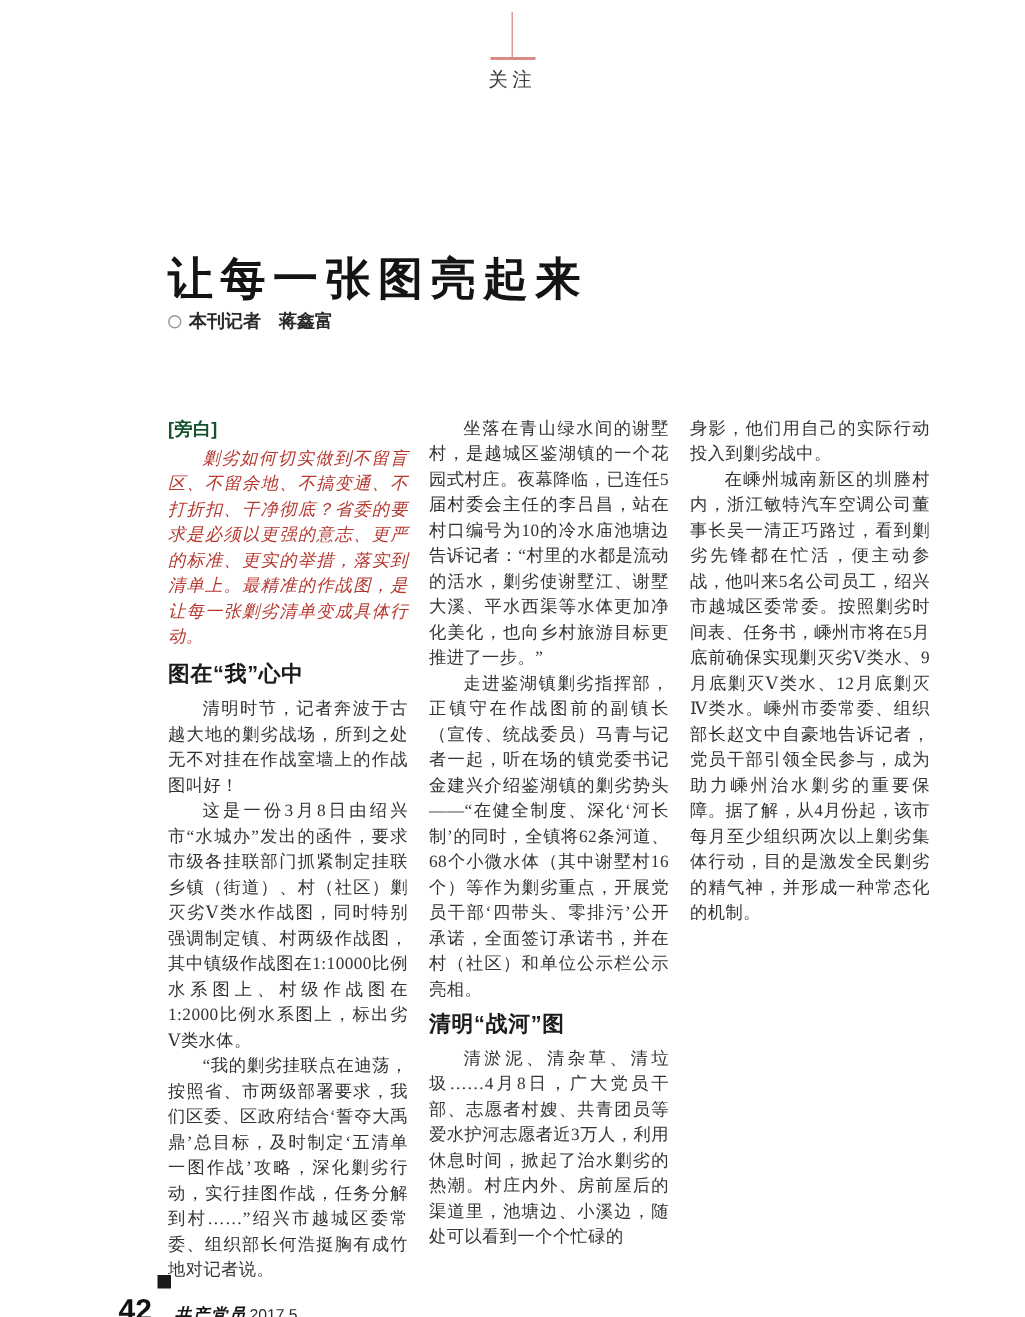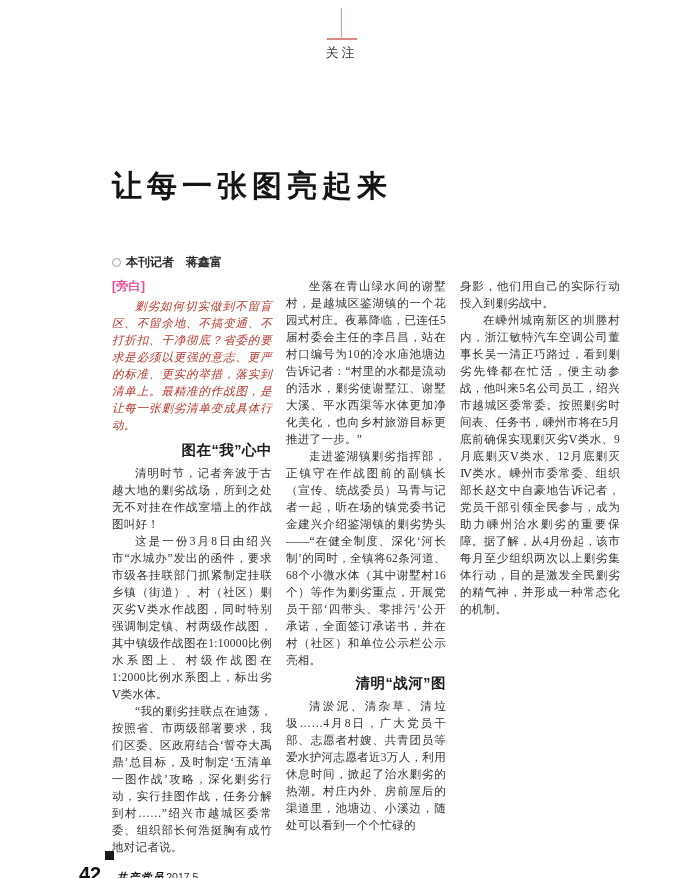--- a/index.html
+++ b/index.html
@@ -23,45 +23,45 @@
   
   .title{
     position:absolute;left:112px;top:166px;
     font-family:"Liberation Sans","DejaVu Sans",sans-serif;
     font-weight:bold;font-size:30px;letter-spacing:5px;color:#141414;
   }
   .byline{
     position:absolute;left:112px;top:206px;
     font-family:"Liberation Sans","DejaVu Sans",sans-serif;
     font-weight:bold;font-size:12px;color:#2a2a2a;
-    display:flex;align-items:center;gap:5px;margin-top:48px;
+    display:flex;align-items:center;gap:5px;
   }
   .byline .ring{
     display:inline-block;width:7px;height:7px;border:1.5px solid #9a9a9a;
     border-radius:50%;background:#fff;
   }
   
   .columns{
     position:absolute;left:112px;top:278px;width:508px;
     display:flex;gap:14px;
   }
   .col{width:160px;font-size:11.5px;line-height:17px;text-align:justify;letter-spacing:0.3px;}
   .tag{
     font-family:"Liberation Sans","DejaVu Sans",sans-serif;
-    color:#ec4899;font-weight:bold;font-size:12px;margin:0 0 3px 0;
+    color:#14532d;font-weight:bold;font-size:12px;margin:0 0 3px 0;
   }
   .lead{
     color:#b5382f;font-style:italic;
     font-family:"Liberation Serif","DejaVu Serif",serif;
     text-indent:2em;margin:0 0 8px 0;line-height:17px;
   }
   .heading{
     font-family:"Liberation Sans","DejaVu Sans",sans-serif;
     font-weight:bold;font-size:14.5px;color:#1c1c1c;letter-spacing:0.5px;
-    margin:6px 0 6px 0;text-align:right;text-indent:0;
+    margin:6px 0 6px 0;text-align:left;text-indent:0;
   }
   .para{margin:0;text-indent:2em;color:#333;}
   .para.cont{text-indent:0;}
   
   .footer{
     position:absolute;left:79px;top:827px;
     display:flex;align-items:baseline;gap:2px;color:#111;
   }
   .footer .pnum{
     font-family:"Liberation Sans","DejaVu Sans",sans-serif;

